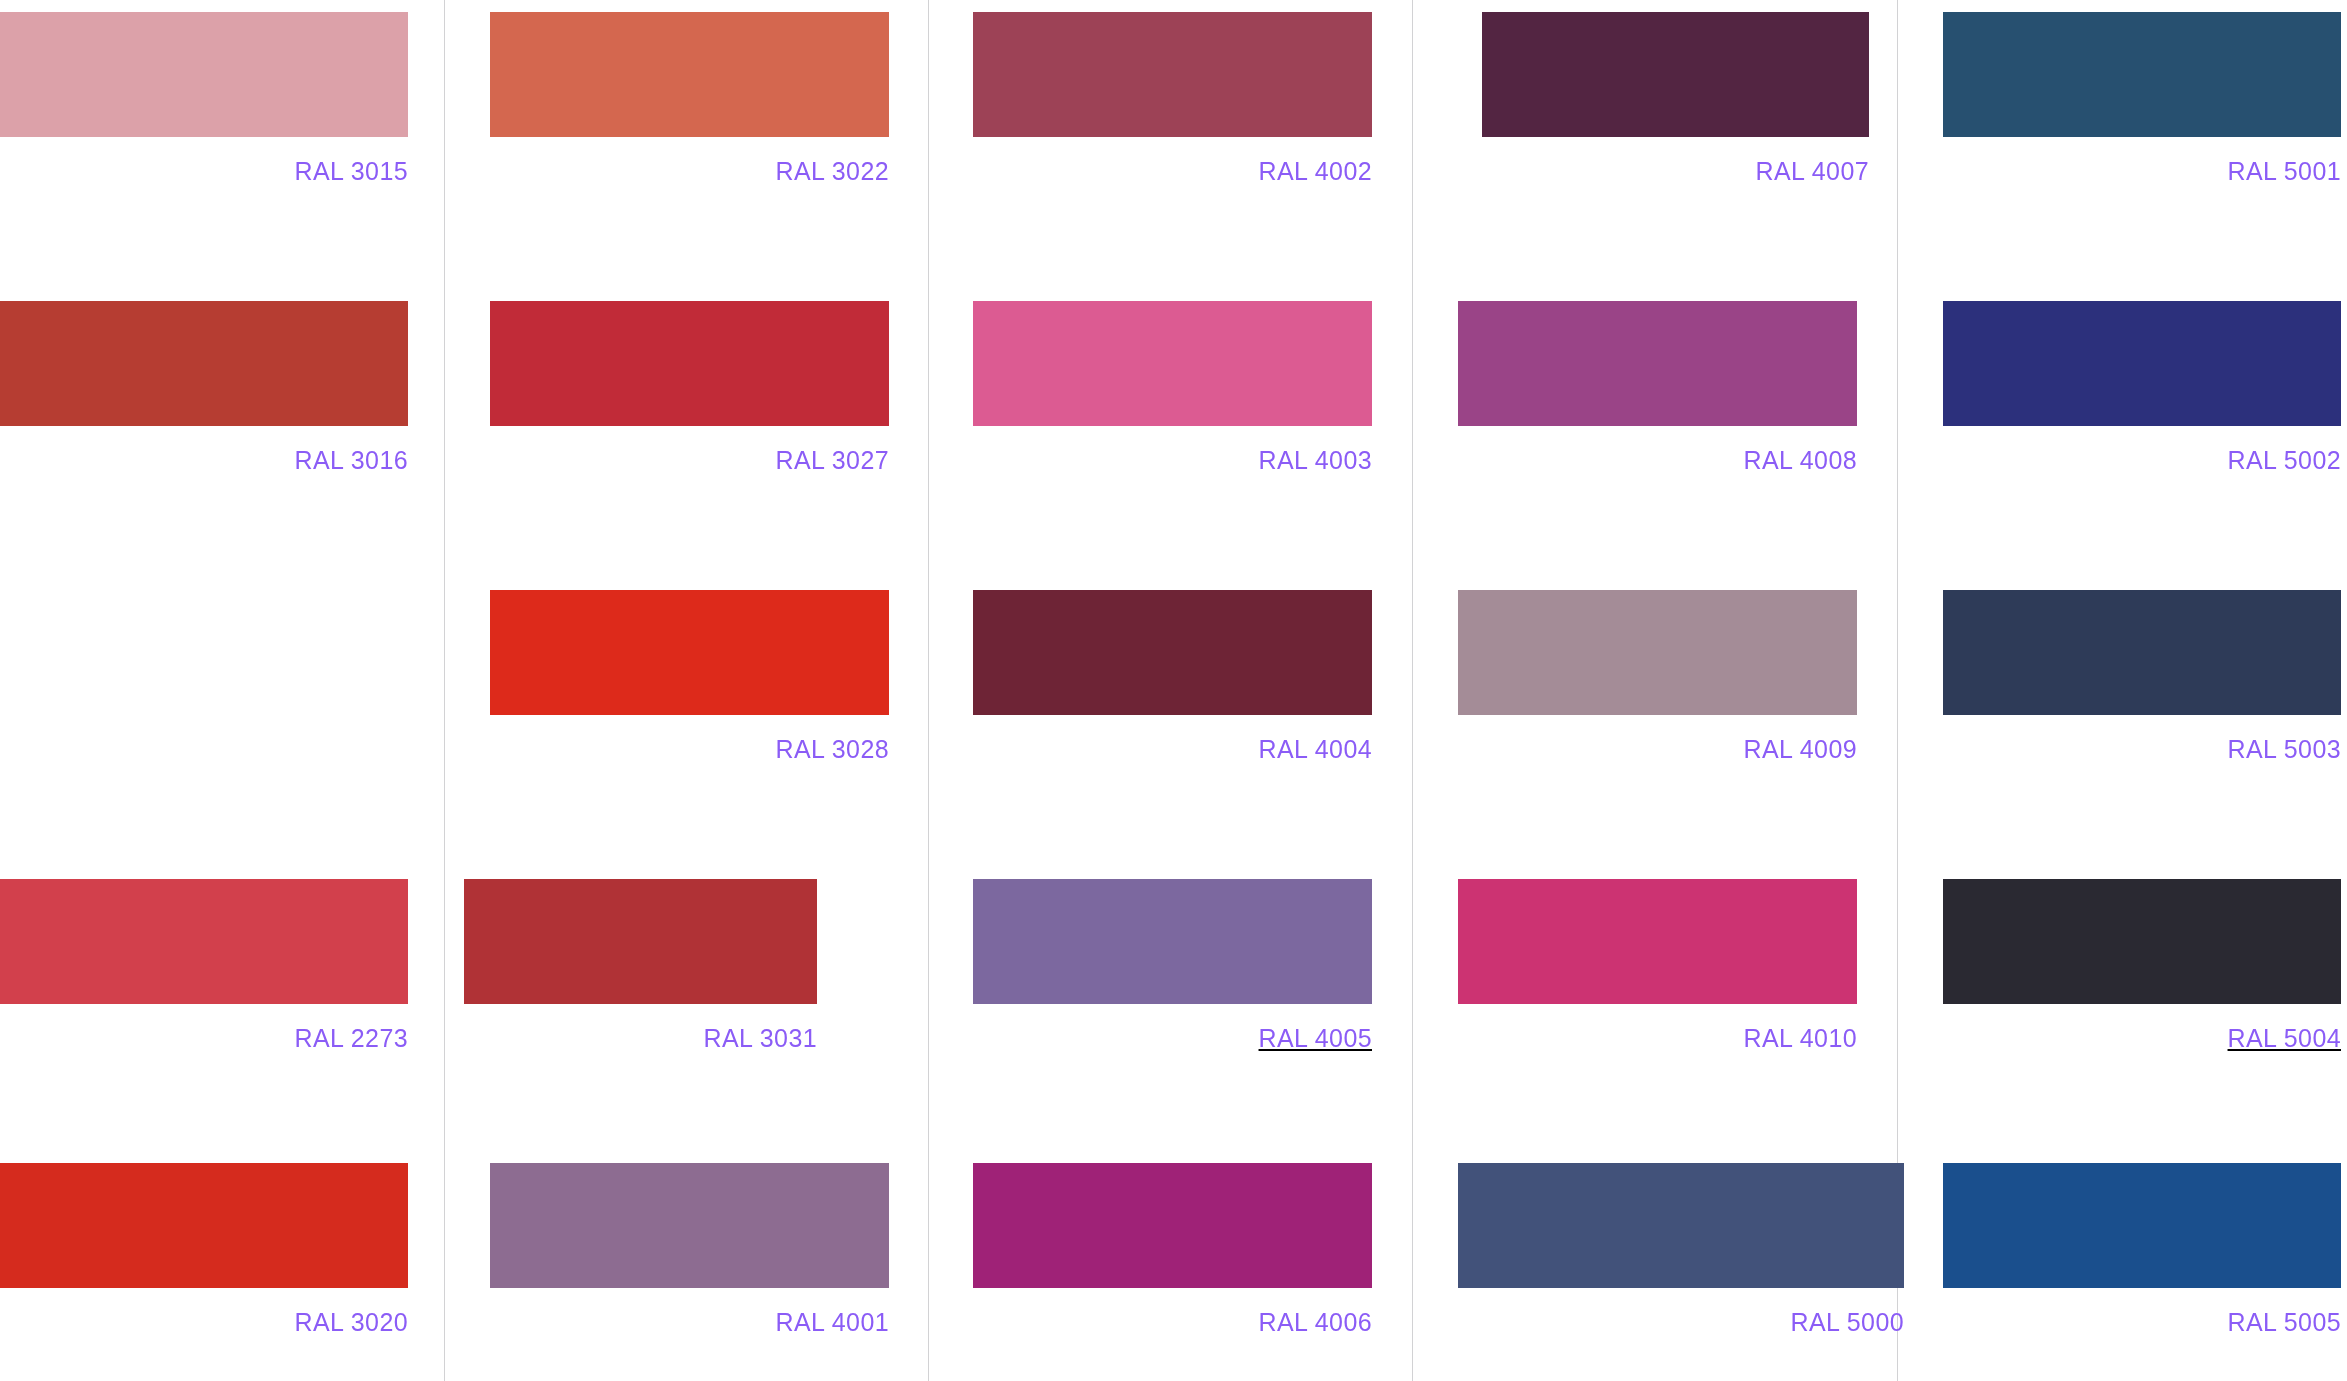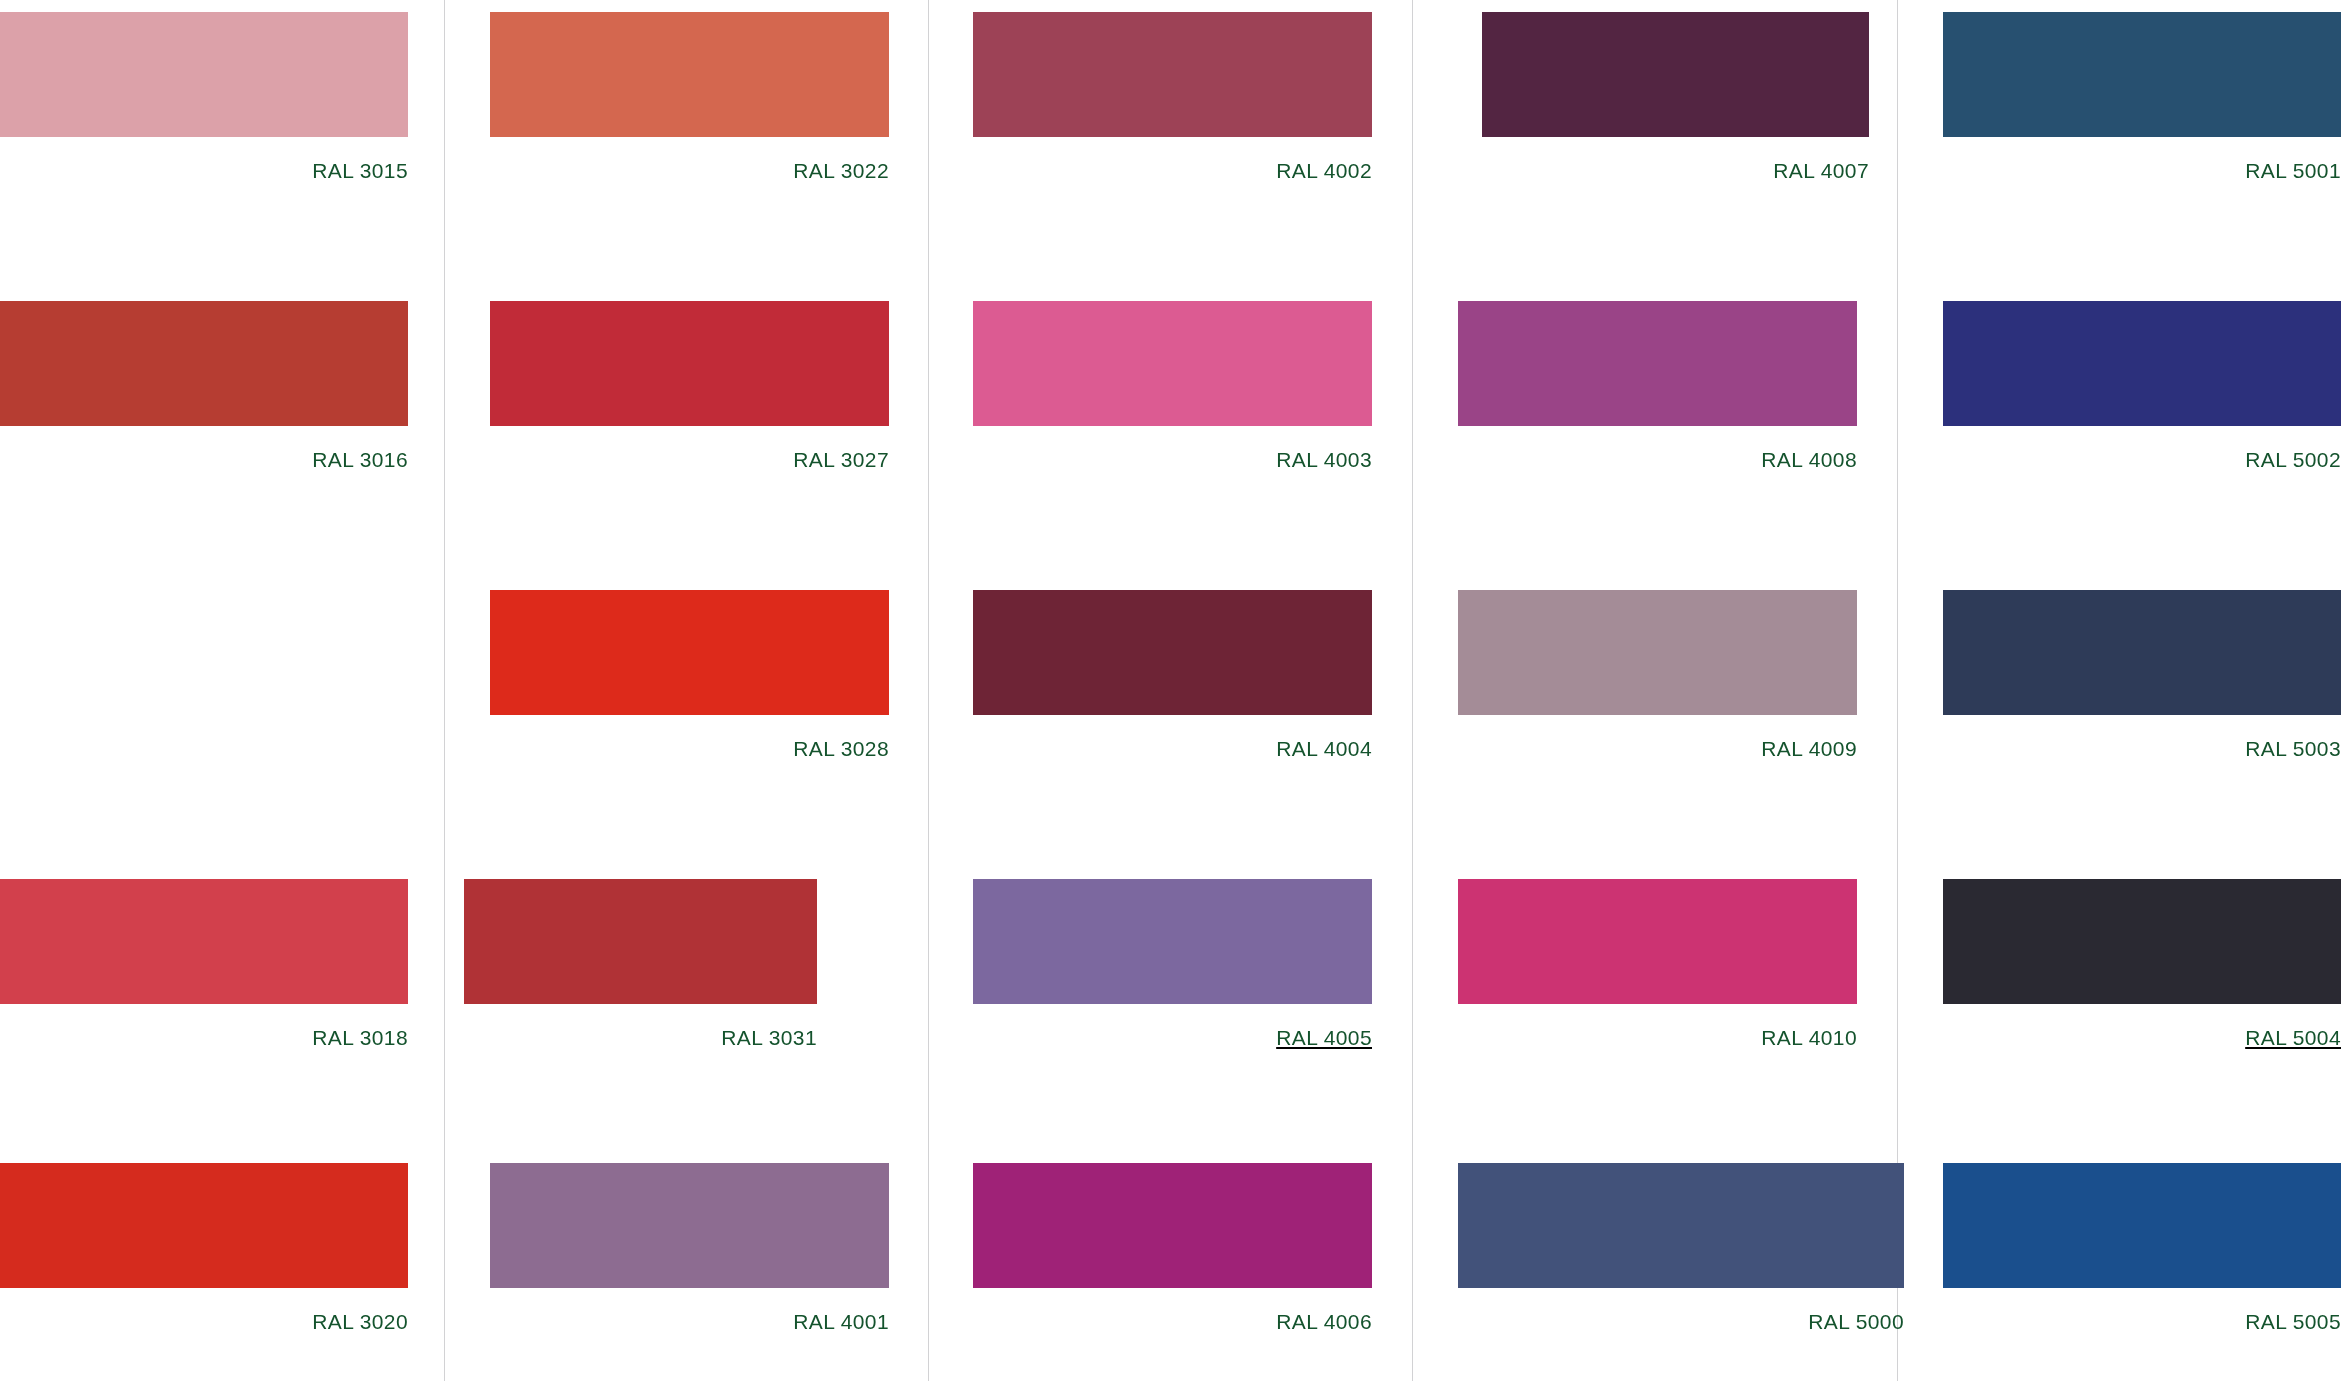--- a/index.html
+++ b/index.html
@@ -40,23 +40,23 @@
     width: 100%;
     height: 125px;
     display: block;
   }
 
   .swatch-label {
     display: block;
     width: 100%;
     box-sizing: border-box;
     text-align: right;
-    color: #14532d;
+    color: #8b5cf6;
     font-family: "Liberation Sans", sans-serif;
-    font-size: 21px;
+    font-size: 25px;
     font-weight: 400;
     letter-spacing: 0.4px;
     line-height: 30px;
     padding-top: 19px;
     white-space: nowrap;
   }
 </style>
 </head>
 <body>
 
@@ -69,21 +69,21 @@
     <div class="swatch-cell" style="left: 0px; top: 12px; width: 408px;">
       <div class="swatch-chip" title="RAL 3015" style="height: 125px; background: rgb(220, 161, 169);"></div>
       <span class="swatch-label">RAL 3015</span>
     </div>
     <div class="swatch-cell" style="left: 0px; top: 301px; width: 408px;">
       <div class="swatch-chip" title="RAL 3016" style="height: 125px; background: rgb(182, 61, 50);"></div>
       <span class="swatch-label">RAL 3016</span>
     </div>
     <div class="swatch-cell" style="left: 0px; top: 879px; width: 408px;">
       <div class="swatch-chip" title="RAL 3018" style="height: 125px; background: rgb(210, 64, 76);"></div>
-      <span class="swatch-label">RAL 3018</span>
+      <span class="swatch-label">RAL 2273</span>
     </div>
     <div class="swatch-cell" style="left: 0px; top: 1163px; width: 408px;">
       <div class="swatch-chip" title="RAL 3020" style="height: 125px; background: rgb(213, 43, 30);"></div>
       <span class="swatch-label">RAL 3020</span>
     </div>
     <div class="swatch-cell" style="left: 490px; top: 12px; width: 399px;">
       <div class="swatch-chip" title="RAL 3022" style="height: 125px; background: rgb(212, 103, 79);"></div>
       <span class="swatch-label">RAL 3022</span>
     </div>
     <div class="swatch-cell" style="left: 490px; top: 301px; width: 399px;">

